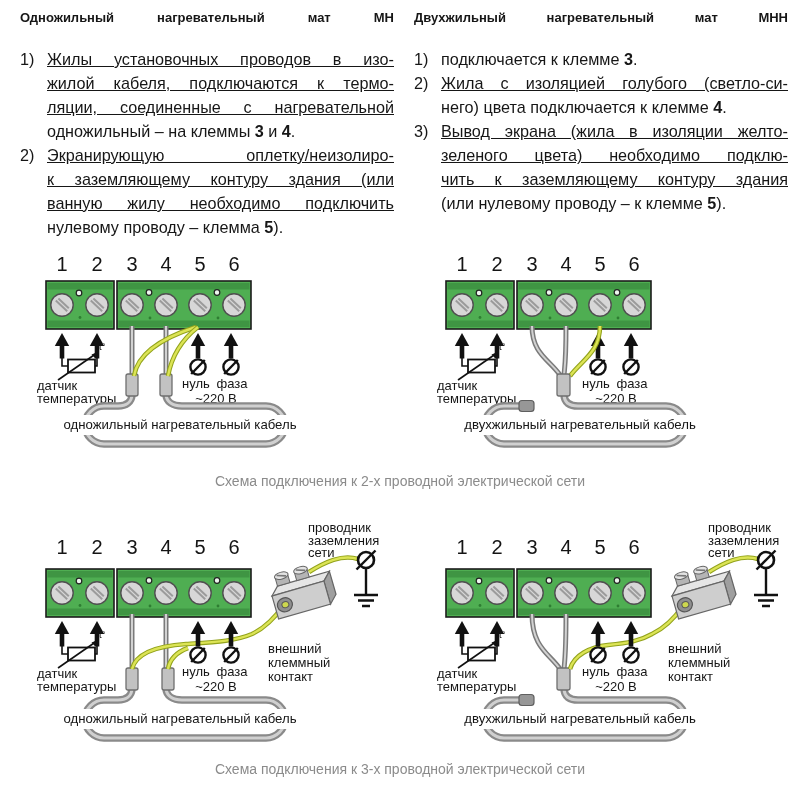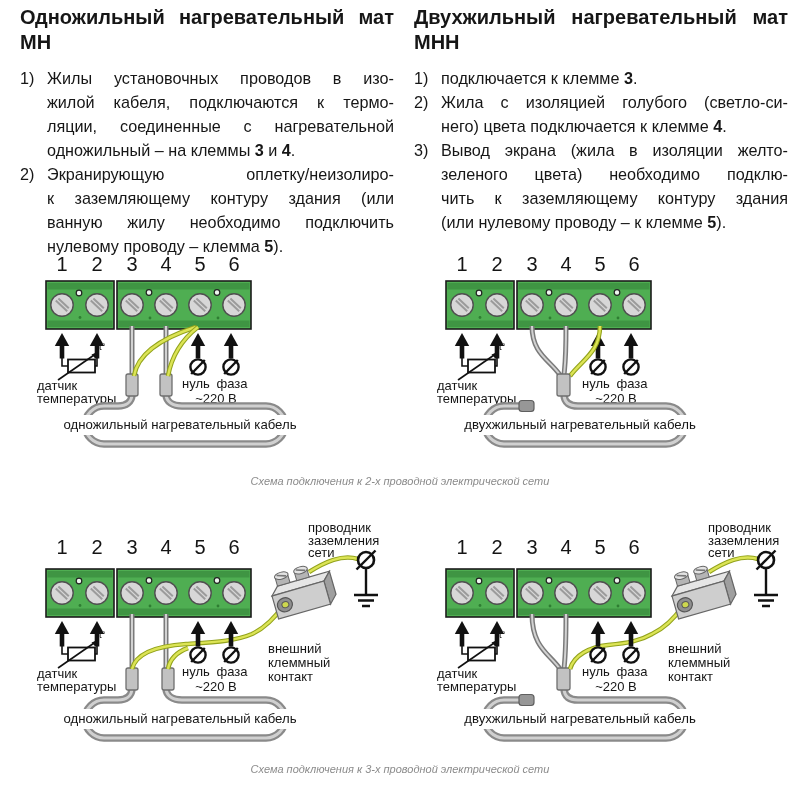--- a/index.html
+++ b/index.html
@@ -1,28 +1,28 @@
 <!DOCTYPE html>
 <html><head>
 <meta charset="utf-8">
 <style>
   html,body{margin:0;padding:0;background:#fff;}
   .page{position:relative;width:800px;height:800px;background:#ffffff;overflow:hidden;
         font-family:"Liberation Sans",sans-serif;color:#161616;}
   .columns{position:absolute;top:5px;left:20px;width:768px;display:flex;gap:20px;}
   .col{width:374px;}
-  .col h3{font-size:20px;font-weight:bold;margin:0 0 11px 0;line-height:25px;
+  .col h3{font-size:13px;font-weight:bold;margin:0 0 17px 0;line-height:25px;
           text-align:justify;text-align-last:justify;}
   .item{display:flex;font-size:16.2px;line-height:24px;}
   .inum{width:27px;flex:none;}
   .itext{flex:1;}
-  .jline.just{text-align:justify;text-align-last:justify;}
+  .jline.just{text-align:justify;text-align-last:justify;text-decoration:underline;}
   .itext b{font-weight:bold;}
-  .caption{position:absolute;left:0;width:800px;text-align:center;font-style:italic;
-           color:#8b8b8b;font-size:11px;line-height:18px;}
+  .caption{position:absolute;left:0;width:800px;text-align:center;
+           color:#8b8b8b;font-size:14px;line-height:18px;}
   svg.diag{position:absolute;overflow:visible;}
   
   .gwu{stroke:#7a7a7a;stroke-width:5;fill:none;}
   .gwo{stroke:#d2d2d2;stroke-width:2;fill:none;}
   .ywu{stroke:#93a31c;stroke-width:4.6;fill:none;}
   .ywo{stroke:#dce455;stroke-width:2.4;fill:none;}
   .cbu{stroke:#8a8a8a;stroke-width:7.5;fill:none;}
   .cbo{stroke:#d0d0d0;stroke-width:3;fill:none;}
   .sleeve{fill:#c2c2c2;stroke:#6f6f6f;stroke-width:1.3;}
   .cap{fill:#979797;stroke:#5f5f5f;stroke-width:1.2;}

